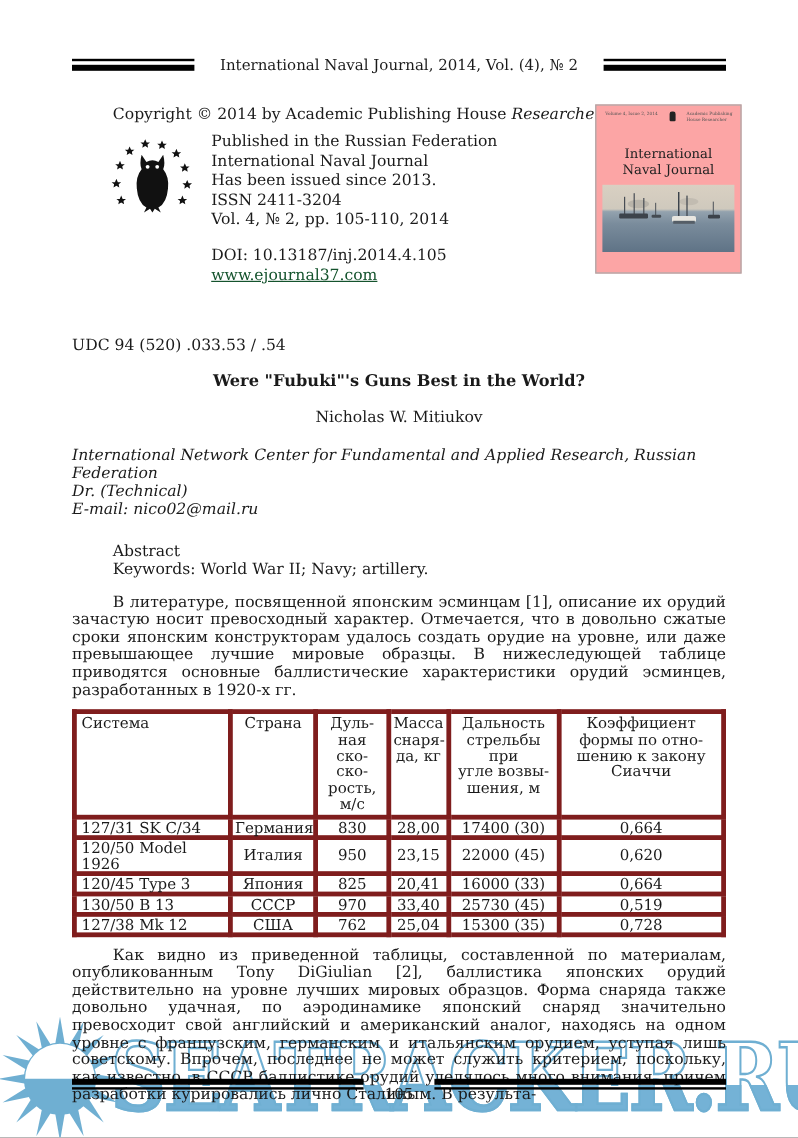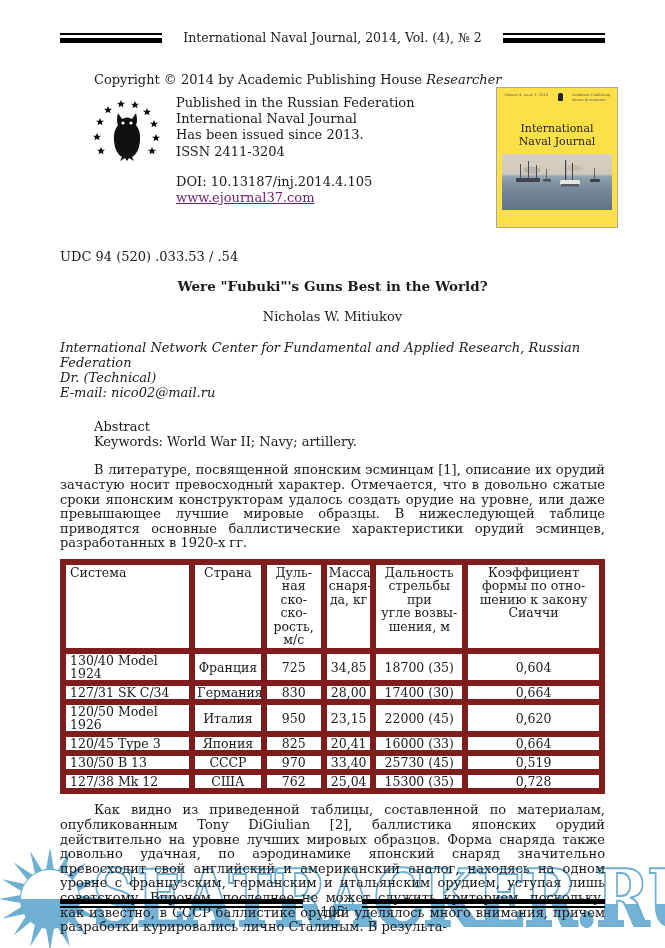--- a/index.html
+++ b/index.html
@@ -3,42 +3,42 @@
 <meta charset="utf-8">
 <style>
   * { margin:0; padding:0; box-sizing:border-box; }
   html,body { background:#888; }
   body { width:665px; }
   .page {
     position:relative; width:665px; height:948px; background:#ffffff;
     overflow:hidden;
     font-family:"DejaVu Serif", serif; color:#1a1a1a;
   }
-  .content { position:relative; z-index:1; padding:30px 60px 0 60px; }
+  .content { position:relative; z-index:1; padding:46px 60px 0 60px; }
 
   
   .header-row { display:flex; align-items:center; justify-content:space-between; }
   .hbar { width:102px; }
   .hbar .thin  { height:2px; background:#000; }
   .hbar .thick { height:5px; background:#000; margin-top:3px; }
   .journal-line { font-size:12.5px; text-align:center; flex:1; padding:0 8px; white-space:nowrap; }
 
   
   .copyright { margin-top:27px; padding-left:34px; font-size:13px; }
   .copyright .ital { font-style:italic; }
   .masthead { display:flex; margin-top:8px; padding-left:32px; }
   .logo-wrap { width:78px; padding-top:4px; }
   .pub-block { font-size:13px; line-height:16.2px; padding-left:6px; }
   .pub-block .gap { height:14px; }
-  .site-link { color:#701a75; text-decoration:underline; cursor:pointer; }
+  .site-link { color:#14532d; text-decoration:underline; cursor:pointer; }
 
   
   .cover {
     position:absolute; top:87px; right:47px; width:122px; height:141px;
-    background:#fde047; border:1px solid #a9a9a9; z-index:1; padding:4px 5px;
+    background:#fca5a5; border:1px solid #a9a9a9; z-index:1; padding:4px 5px;
   }
   .cover-top { display:flex; justify-content:space-between; align-items:flex-start; height:12px; }
   .cover-tiny { font-size:4px; line-height:5px; color:#555; transform:scale(.9); white-space:pre-line; }
   .mini-owl { width:5px; height:8px; background:#222; border-radius:2px 2px 1px 1px; margin-top:1px; }
   .cover-title { text-align:center; font-size:11px; line-height:13px; margin-top:18px; color:#222; }
   .cover-art { position:absolute; left:5px; right:5px; top:66px; height:56px;
     background:linear-gradient(#d9d0c2 0%, #cfc9bd 36%, #93a2ae 40%, #7a8c9c 58%, #5f7386 100%); }
 
   
   .udc { margin-top:43px; font-size:13px; }
@@ -49,21 +49,21 @@
   .para { font-size:13px; line-height:14.6px; text-align:justify; }
   .indent { text-indent:34px; }
   .kw-line { font-size:13px; padding-left:34px; }
   .kw-line b { font-weight:normal; }
   .ru1 { margin-top:14px; }
   .ru2 { margin-top:9px; }
 
   
   table.ballistics { width:100%; border-collapse:collapse; table-layout:fixed; margin-top:8px;
     font-size:12.5px; }
-  .ballistics th, .ballistics td { border:6px solid #7f1d1d; }
+  .ballistics th, .ballistics td { border:4px solid #7f1d1d; }
   .ballistics th { font-weight:normal; vertical-align:top; text-align:center;
     white-space:pre-line; line-height:13.4px; padding:1px 2px 2px 2px; }
   .ballistics th:first-child { text-align:left; padding-left:4px; }
   .ballistics td { text-align:center; line-height:13px; height:15px; padding:0 2px; }
   .ballistics td:first-child { text-align:left; padding-left:4px; }
 
   
   .footer { position:absolute; left:60px; right:60px; top:888px; z-index:1;
     display:flex; align-items:center; }
   .fbar { width:243px; }
@@ -154,20 +154,21 @@
           <path fill="#111" d="M26,14 L30,20 Q35,17 40,20 L44,14 Q46,22 44,26 Q49,32 48,42 Q47,54 40,58 L42,62 L37,59 L35,62 L33,59 L28,62 L30,58 Q23,54 22,42 Q21,32 26,26 Q24,22 26,14 Z"></path>
           <circle cx="31" cy="24" r="1.6" fill="#fff"></circle>
           <circle cx="39" cy="24" r="1.6" fill="#fff"></circle>
         </svg>
       </div>
       <div class="pub-block">
         <div>Published in the Russian Federation</div>
         <div>International Naval Journal</div>
         <div>Has been issued since 2013.</div>
         <div>ISSN 2411-3204</div>
+        <div>Vol. 4, № 2, pp. 105-110, 2014</div>
         <div class="gap"></div>
         <div>DOI: 10.13187/inj.2014.4.105</div>
         <div class="site-link">www.ejournal37.com</div>
       </div>
     </div>
 
     <div class="udc">UDC 94 (520) .033.53 / .54</div>
     <div class="art-title">Were "Fubuki"'s Guns Best in the World?</div>
     <div class="art-author">Nicholas W. Mitiukov</div>
 
@@ -208,28 +209,20 @@
 угле возвы-
 шения, м</th>
           <th>Коэффициент
 формы по отно-
 шению к закону
 Сиаччи</th>
         </tr>
       </thead>
       <tbody>
           <tr>
-            <td>130/40 Model 1924</td>
-            <td>Франция</td>
-            <td>725</td>
-            <td>34,85</td>
-            <td>18700 (35)</td>
-            <td>0,604</td>
-          </tr>
-          <tr>
             <td>127/31 SK C/34</td>
             <td>Германия</td>
             <td>830</td>
             <td>28,00</td>
             <td>17400 (30)</td>
             <td>0,664</td>
           </tr>
           <tr>
             <td>120/50 Model 1926</td>
             <td>Италия</td>

